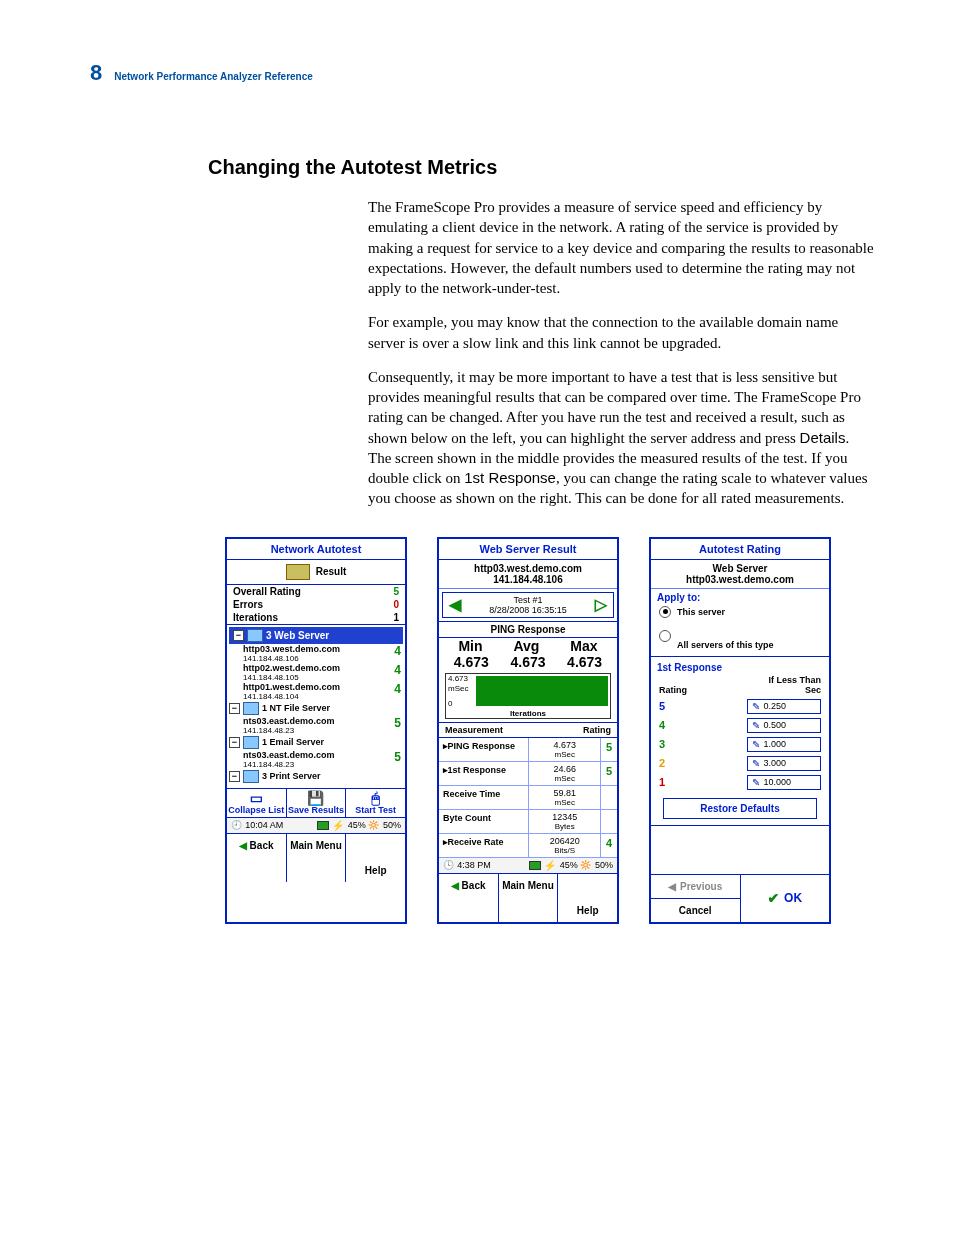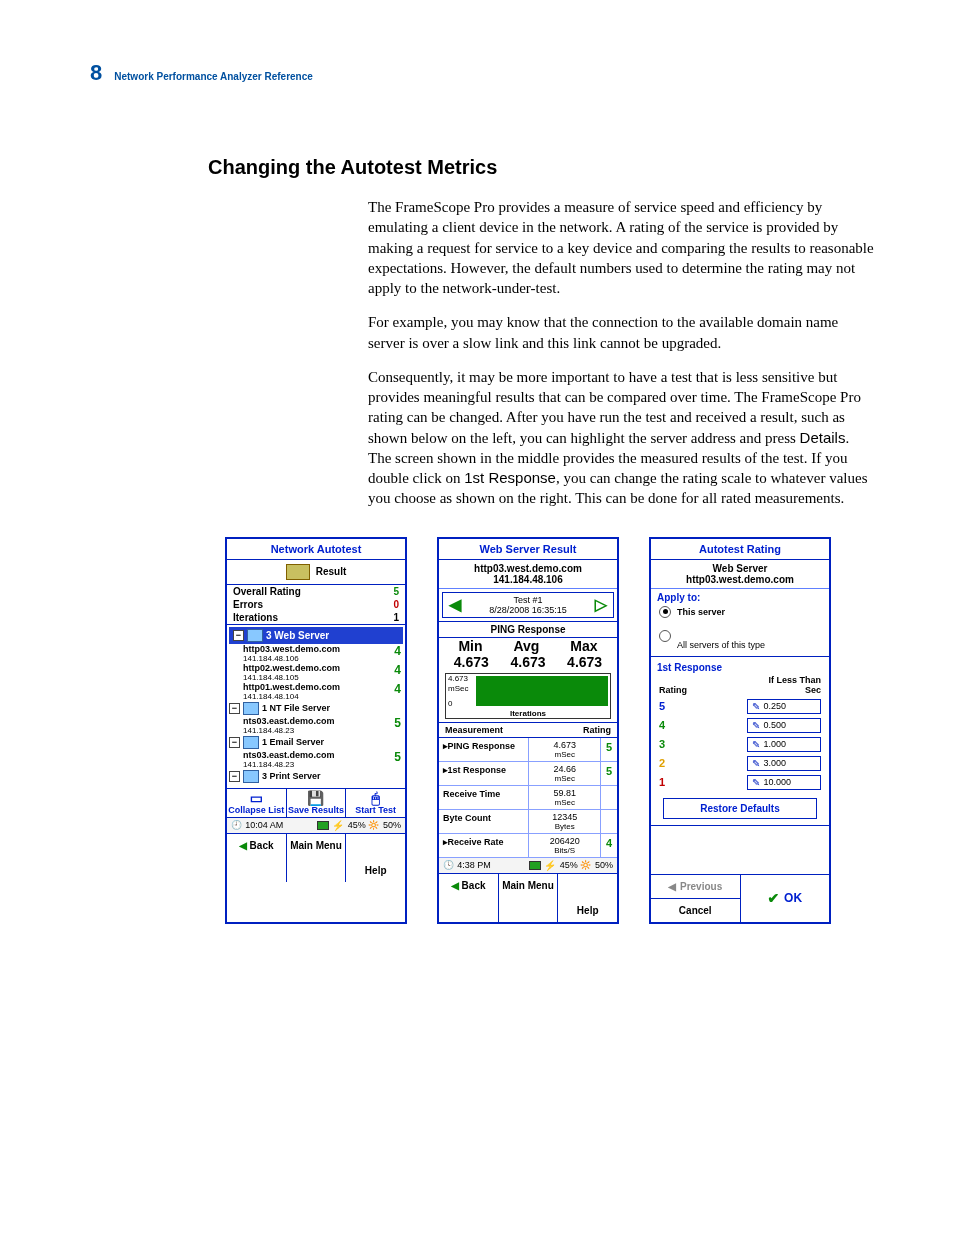--- a/index.html
+++ b/index.html
@@ -377,21 +377,21 @@
         <div>Web Server</div>
           <div>http03.west.demo.com</div>
       </div>
       <div class="apply-lbl">Apply to:</div>
       <div class="radio-row">
           <span class="radio sel"></span>
           <span style="font-weight:bold;">This server</span>
         </div>
       <div class="radio-row" style="padding-bottom:6px;">
           <span class="radio"></span>
-          <span style="font-weight:normal;margin-top:18px;">All servers of this type</span>
+          <span style="font-weight:bold;margin-top:18px;">All servers of this type</span>
         </div>
       <div class="first-resp">1st Response</div>
       <div class="thr-hdr">
           <span>If Less Than</span>
         </div>
       <div class="row" style="padding:0 8px 2px 8px;font-size:9px;font-weight:bold;">
         <span>Rating</span>
           <span>Sec</span>
       </div>
       <div class="thr-row">

